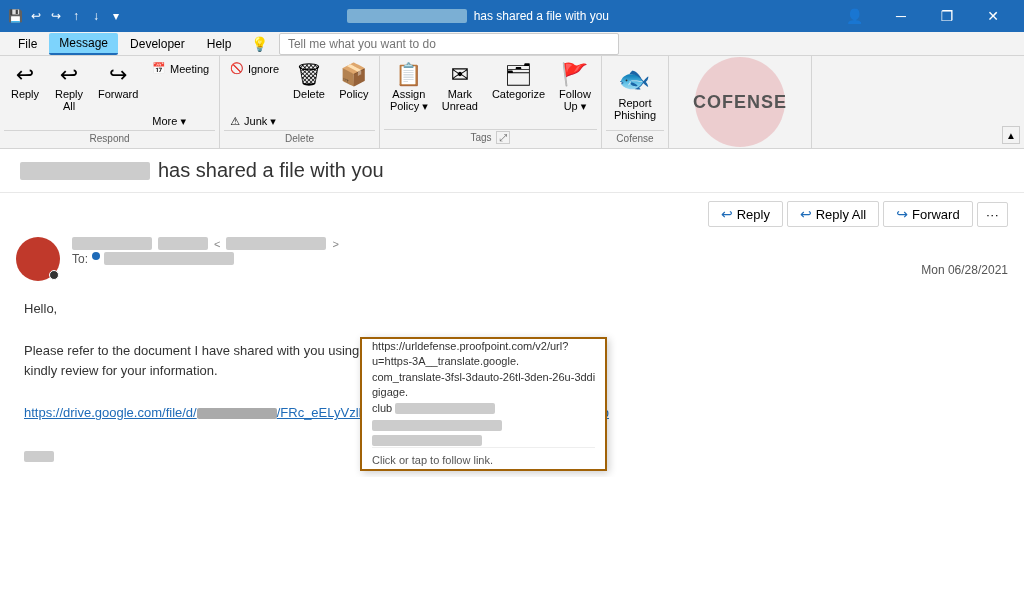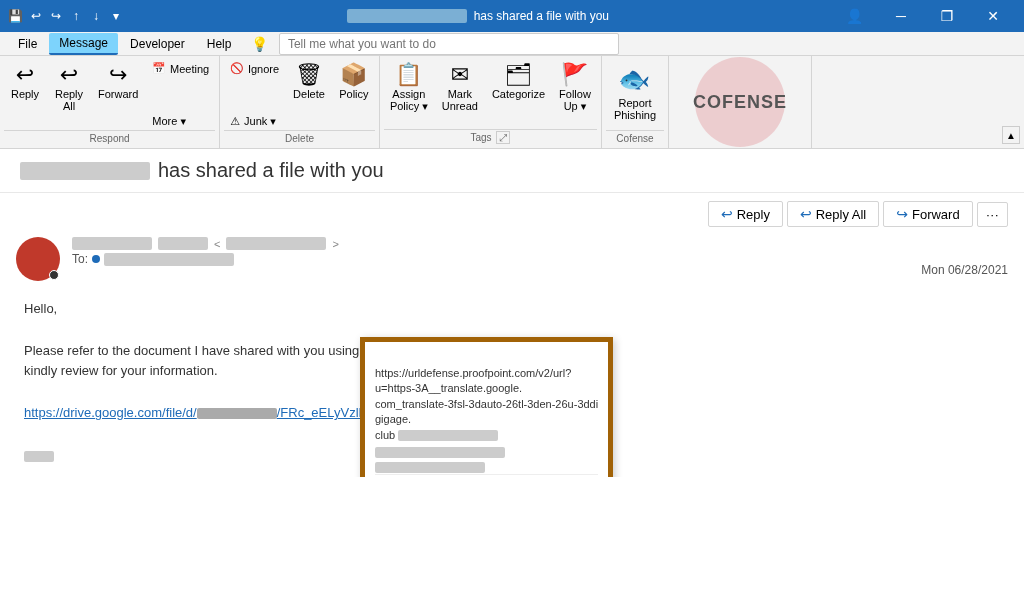--- a/index.html
+++ b/index.html
@@ -233,44 +233,44 @@
       background: #333;
       border-radius: 50%;
       border: 1px solid #fff;
     }
     .sender-info { flex: 1; }
     .sender-name-row { display: flex; gap: 6px; align-items: center; }
     .sender-redacted {
       display: inline-block; background: #ccc; border-radius: 2px; height: 13px; vertical-align: middle;
     }
     .sender-angle { color: #888; font-size: 11px; }
-    .to-row { display: flex; gap: 4px; align-items: center; margin-top: 2px; font-size: 12px; color: #555; }
+    .to-row { display: flex; gap: 4px; align-items: flex-start; margin-top: 2px; font-size: 12px; color: #555; }
     .to-dot { width: 8px; height: 8px; background: #1e6bb8; border-radius: 50%; }
     .date-col { font-size: 12px; color: #555; white-space: nowrap; align-self: flex-end; padding-bottom: 4px; }
 
     
     .email-body {
       padding: 12px 24px;
       color: #333;
       font-size: 13px;
       line-height: 1.6;
       position: relative;
     }
     .email-link { color: #1e6bb8; text-decoration: underline; cursor: pointer; }
     .email-link-long { color: #1e6bb8; text-decoration: underline; font-size: 13px; cursor: pointer; }
 
     
     .link-tooltip {
       position: absolute;
       top: 50px;
       left: 360px;
       background: #fff;
-      border: 5px solid #a16207;
+      border: 2px solid #a16207;
       box-shadow: 2px 2px 8px rgba(0,0,0,0.2);
-      padding: 24px 10px;
+      padding: 0 10px;
       max-width: 270px;
       font-size: 11px;
       z-index: 10;
     }
     .tooltip-url { color: #333; word-break: break-all; line-height: 1.4; }
     .tooltip-url-redacted {
       display: inline-block; background: #ccc; height: 11px; border-radius: 2px; vertical-align: middle;
     }
     .tooltip-click { color: #555; margin-top: 0; border-top: 1px solid #eee; padding-top: 4px; }
 

